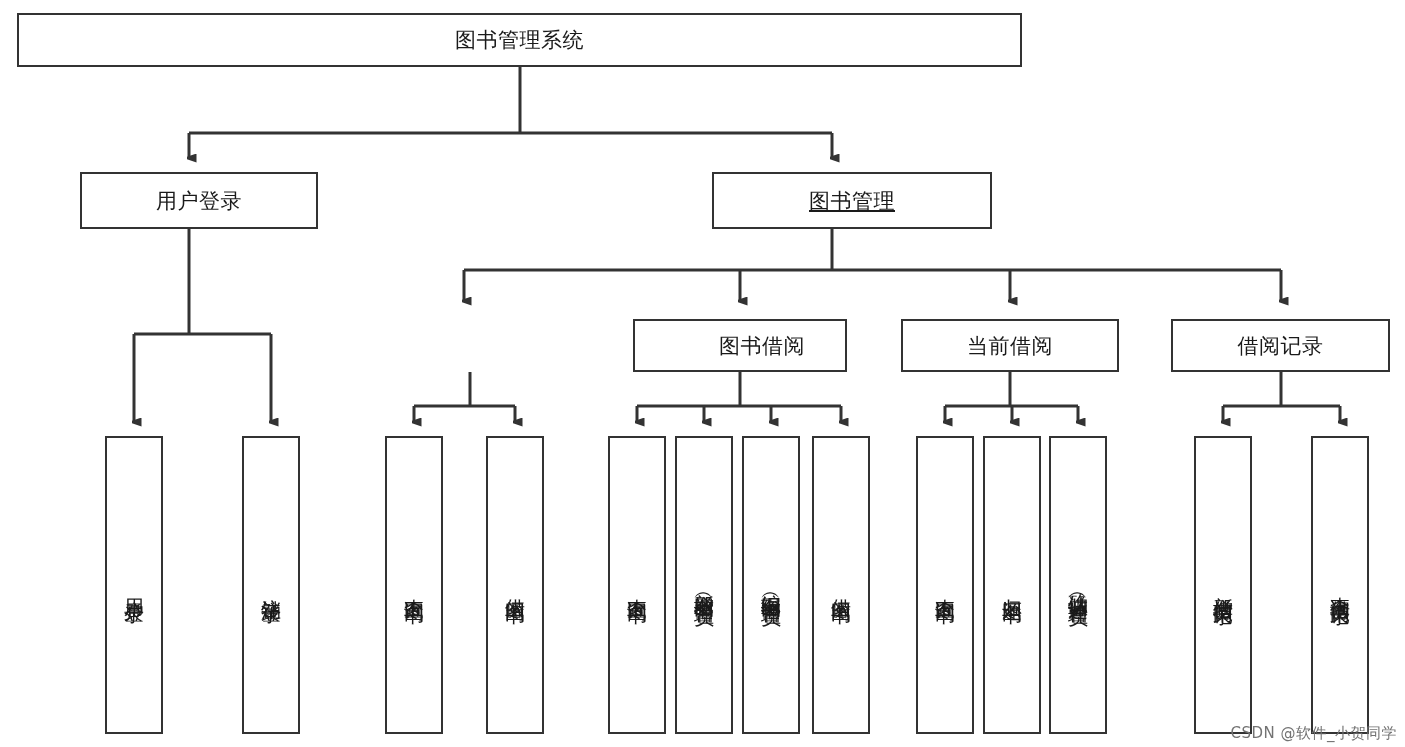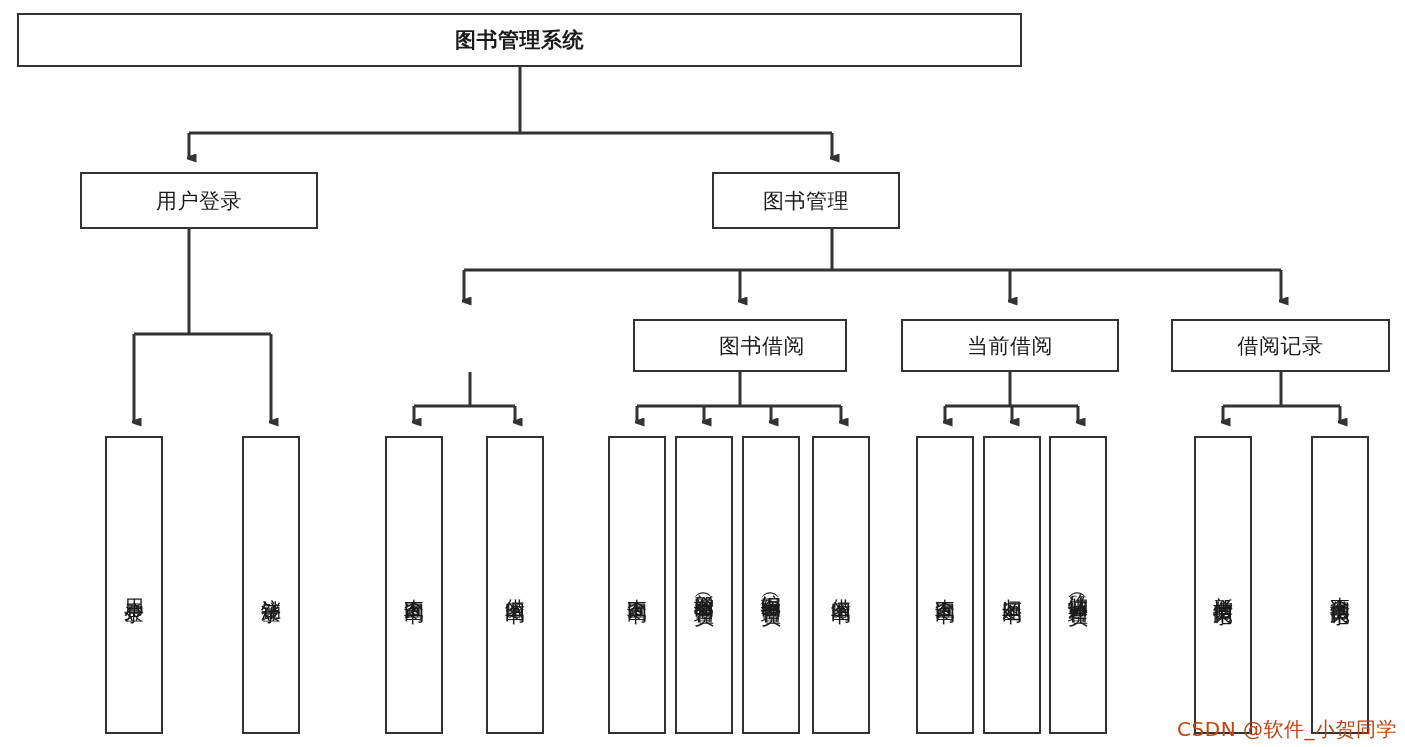--- a/index.html
+++ b/index.html
@@ -52,22 +52,22 @@
   .node .label {
     white-space: pre;
   }
   .node.vertical .label {
     display: block;
   }
   #watermark {
     position: absolute;
     right: 8px;
     bottom: 4px;
-    font-size: 20px;
-    color: #c2410c;
+    font-size: 15px;
+    color: #737373;
     letter-spacing: 0.5px;
     white-space: nowrap;
     pointer-events: none;
   }
 </style>
 </head>
 <body>
 
 <div id="canvas">
 
@@ -114,28 +114,28 @@
       <path d="M1012,406 L1012,422" marker-end="url(#arrow)"></path>
       <path d="M1078,406 L1078,422" marker-end="url(#arrow)"></path>
 
       <path d="M1281,372 L1281,406"></path>
       <path d="M1223,406 L1340,406"></path>
       <path d="M1223,406 L1223,422" marker-end="url(#arrow)"></path>
       <path d="M1340,406 L1340,422" marker-end="url(#arrow)"></path>
     </g>
   </svg>
 
-  <div class="node horizontal" style="left:17px; top:13px; width:1005px; height:54px;font-weight:bold;">
+  <div class="node horizontal" style="left:17px; top:13px; width:1005px; height:54px;">
     <span class="label">图书管理系统</span>
   </div>
 
   <div class="node horizontal" style="left:80px; top:172px; width:238px; height:57px;">
     <span class="label">用户登录</span>
   </div>
-  <div class="node horizontal" style="left:712px; top:172px; width:188px; height:57px;">
+  <div class="node horizontal" style="left:712px; top:172px; width:280px; height:57px;text-decoration:underline;">
     <span class="label">图书管理</span>
   </div>
 
   <div class="node horizontal" style="left:633px; top:319px; width:214px; height:53px;padding-left:44px;">
     <span class="label">图书借阅</span>
   </div>
   <div class="node horizontal" style="left:901px; top:319px; width:218px; height:53px;">
     <span class="label">当前借阅</span>
   </div>
   <div class="node horizontal" style="left:1171px; top:319px; width:219px; height:53px;">

